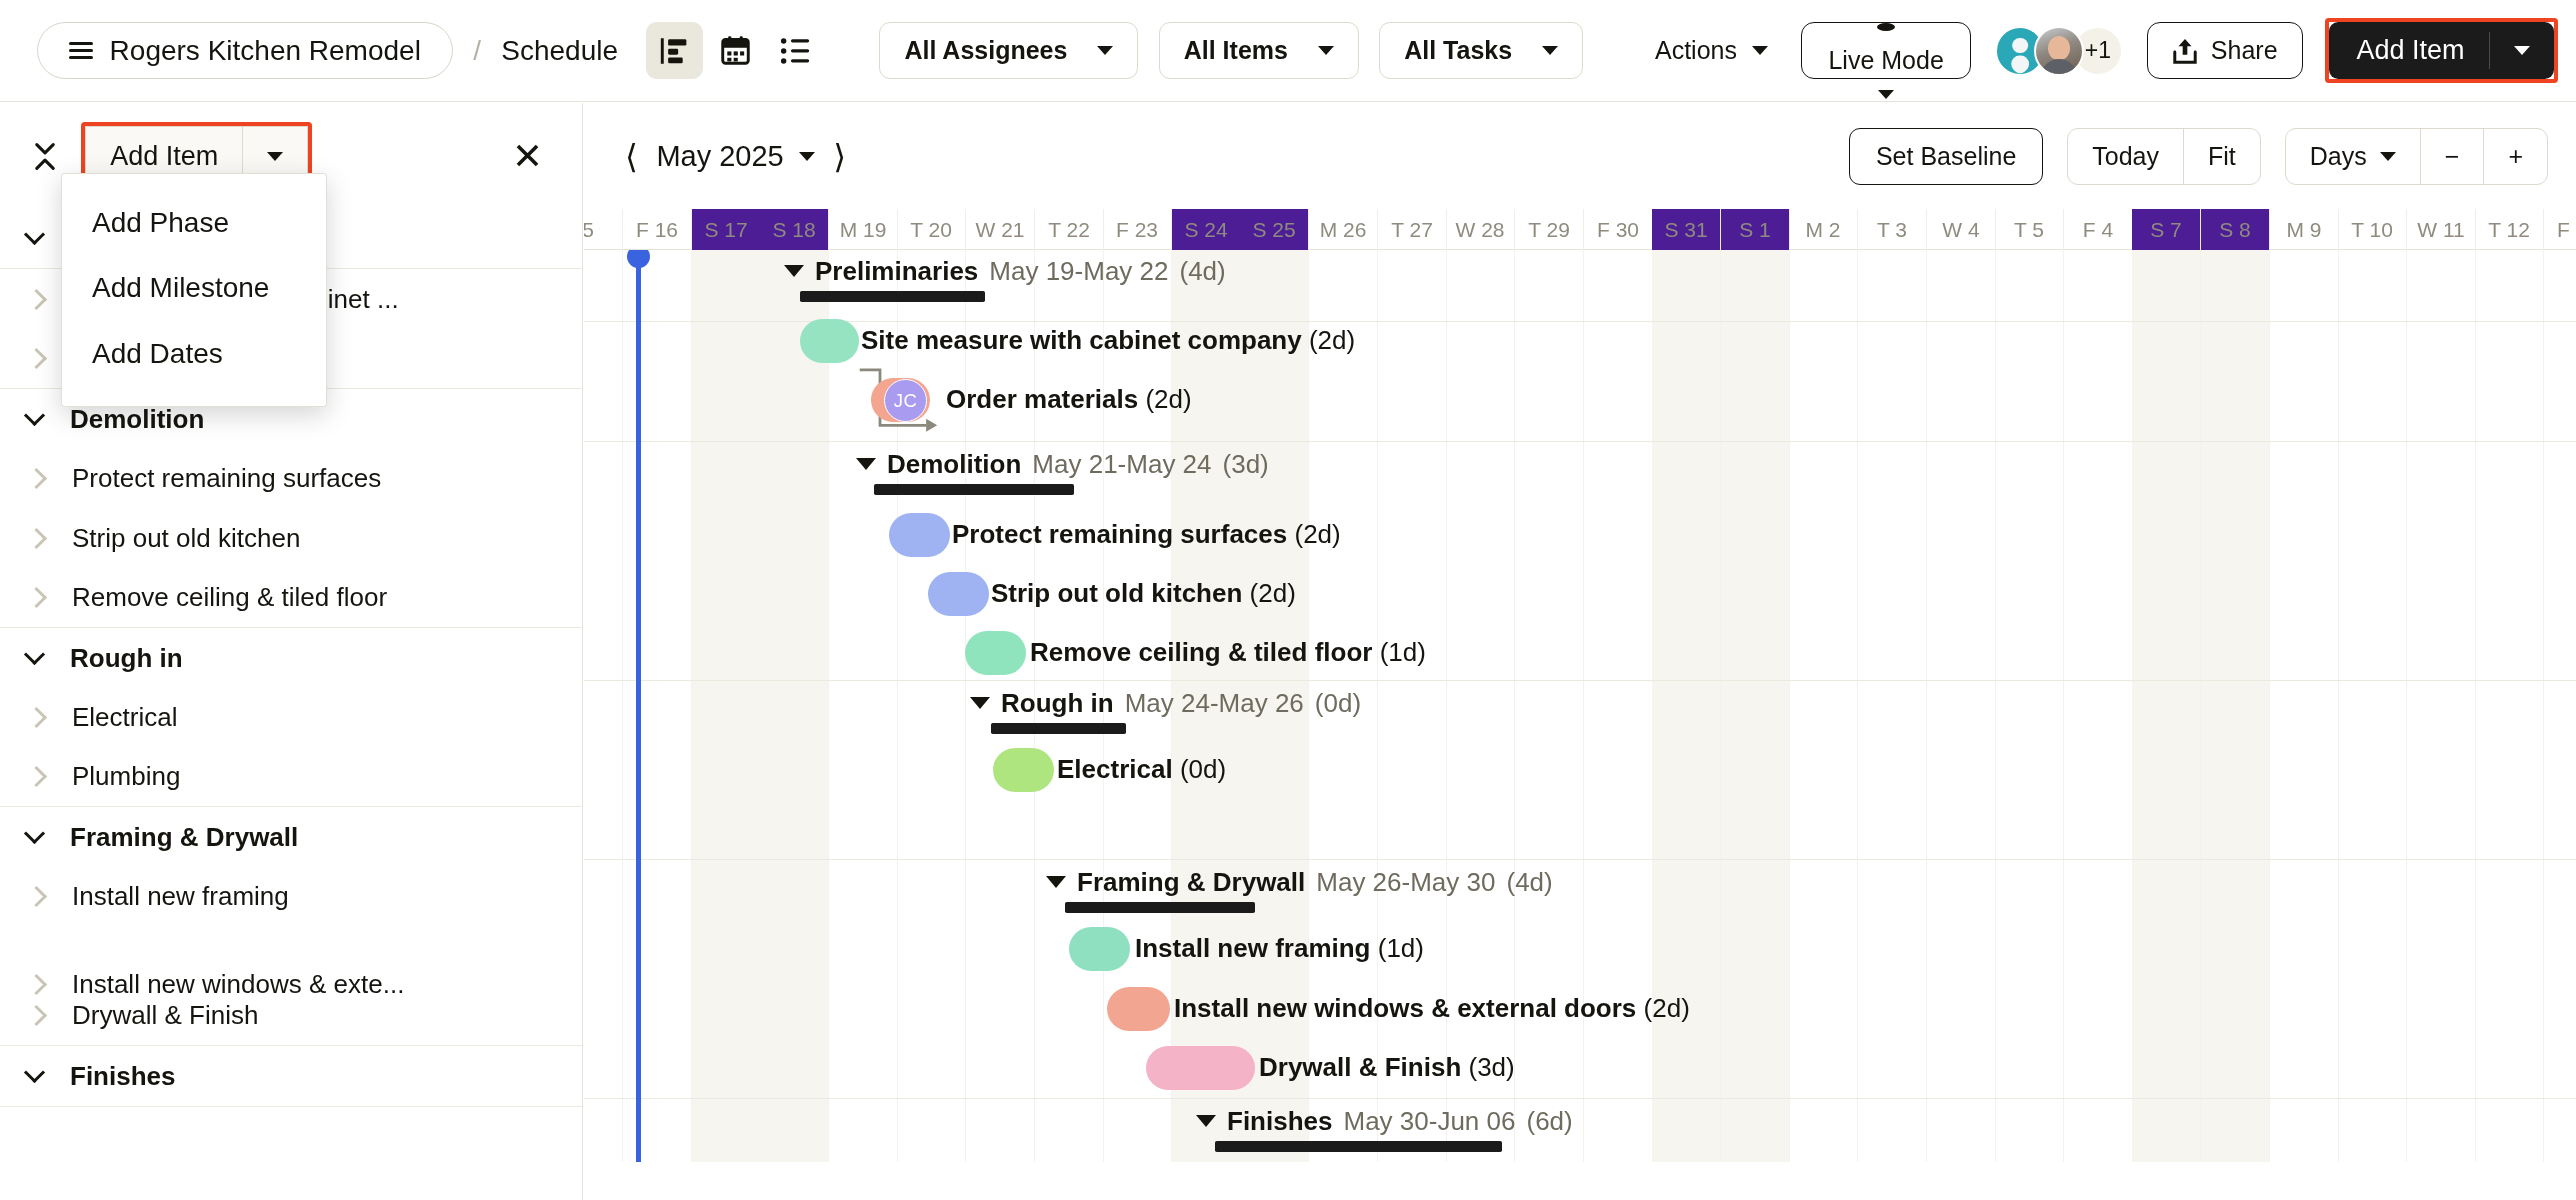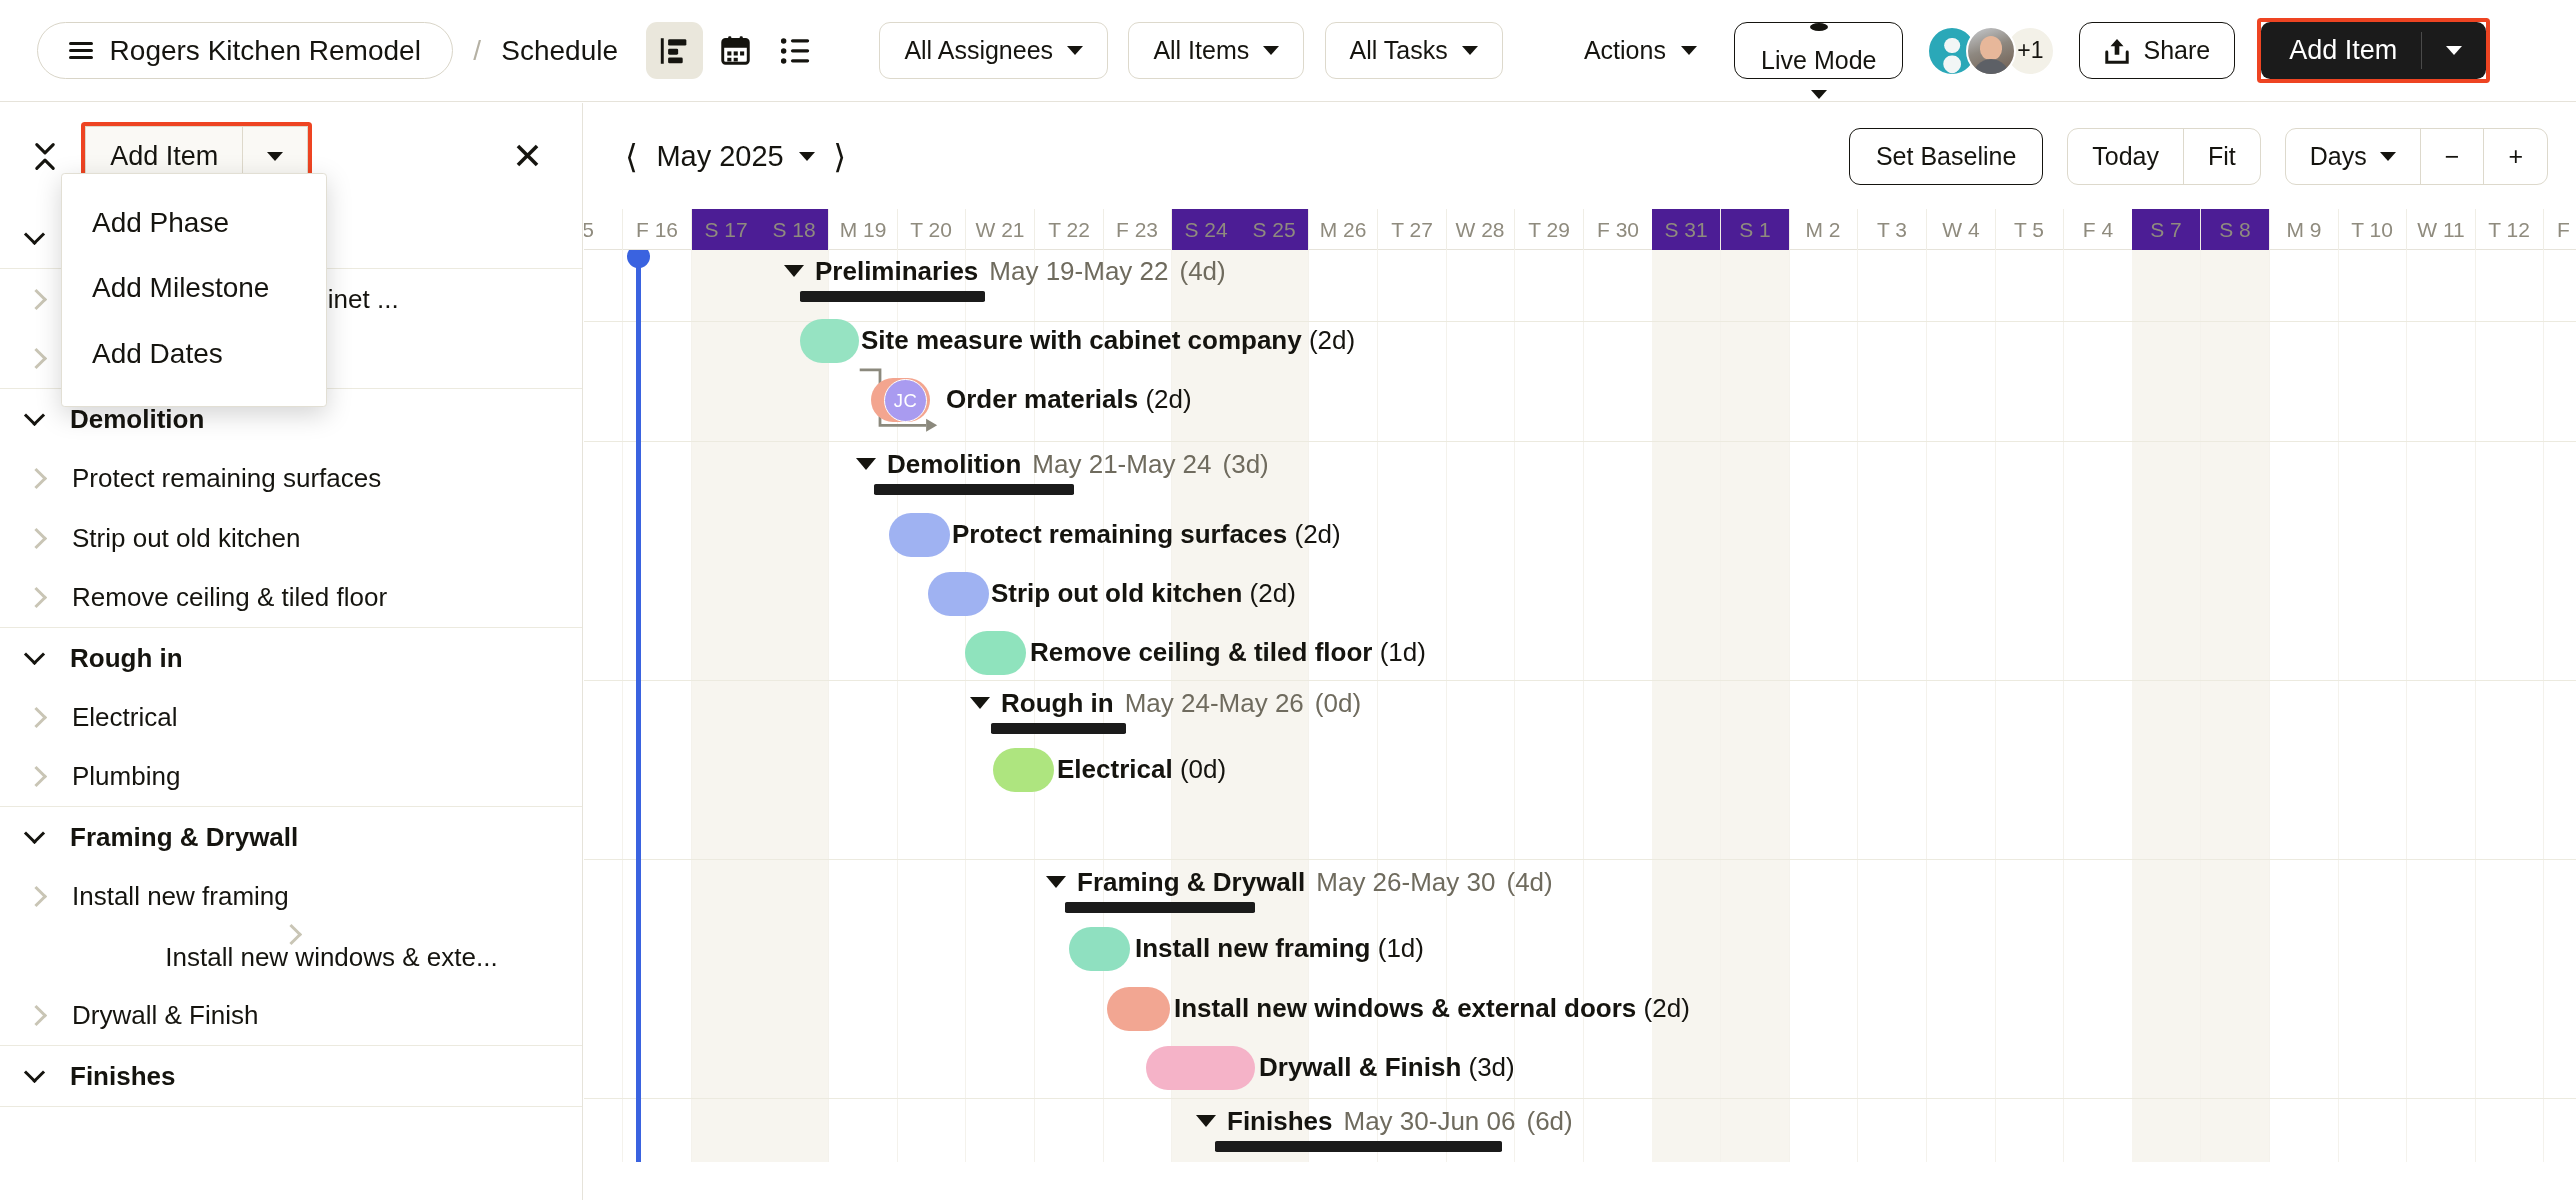--- a/index.html
+++ b/index.html
@@ -38,22 +38,22 @@
     width: 57px; height: 57px; border-radius: 11px;
     display: flex; align-items: center; justify-content: center;
     background: transparent; cursor: pointer;
   }
   .viewtab.active { background: #eae7dc; }
 
   .filters { display: flex; align-items: center; gap: 20.3px; margin-left: 55px; }
   .ghost-btn {
     height: 57px; padding: 0 24px;
     border: 0.9px solid #ddd9cc; border-radius: 11px; background: #fff;
-    display: flex; align-items: center; gap: 14px;
-    font-size: 25px; color: #15140f; white-space: nowrap; cursor: pointer;
+    display: flex; align-items: center; gap: 30px;
+    font-size: 25px; color: #15140f; white-space: nowrap; cursor: pointer; font-weight: bold;
   }
   .caret {
     width: 0; height: 0; border-left: 8.3px solid transparent; border-right: 8.3px solid transparent;
     border-top: 9.2px solid #15140f; display: inline-block;
   }
   .plain-btn {
     height: 57px; padding: 0 9.2px; background: transparent; border: none;
     display: flex; align-items: center; gap: 15px;
     font-size: 25px; color: #15140f; white-space: nowrap; cursor: pointer;
   }
@@ -477,21 +477,21 @@
           <span class="chev-down"></span>
         </span>
       <span class="tlabel">Framing &amp; Drywall</span>
     </div>
     <div class="trow" style="position:absolute;top:658px;left:0;right:0;">
       <span class="chevwrap">
           <span class="chev-right"></span>
         </span>
       <span class="tlabel">Install new framing</span>
     </div>
-    <div class="trow" style="position:absolute;top:718px;left:0;right:0;flex-direction:column;">
+    <div class="trow" style="position:absolute;top:746px;left:0;right:0;">
       <span class="chevwrap">
           <span class="chev-right"></span>
         </span>
       <span class="tlabel">Install new windows &amp; exte...</span>
     </div>
     <div class="trow" style="position:absolute;top:777px;left:0;right:0;">
       <span class="chevwrap">
           <span class="chev-right"></span>
         </span>
       <span class="tlabel">Drywall &amp; Finish</span>

